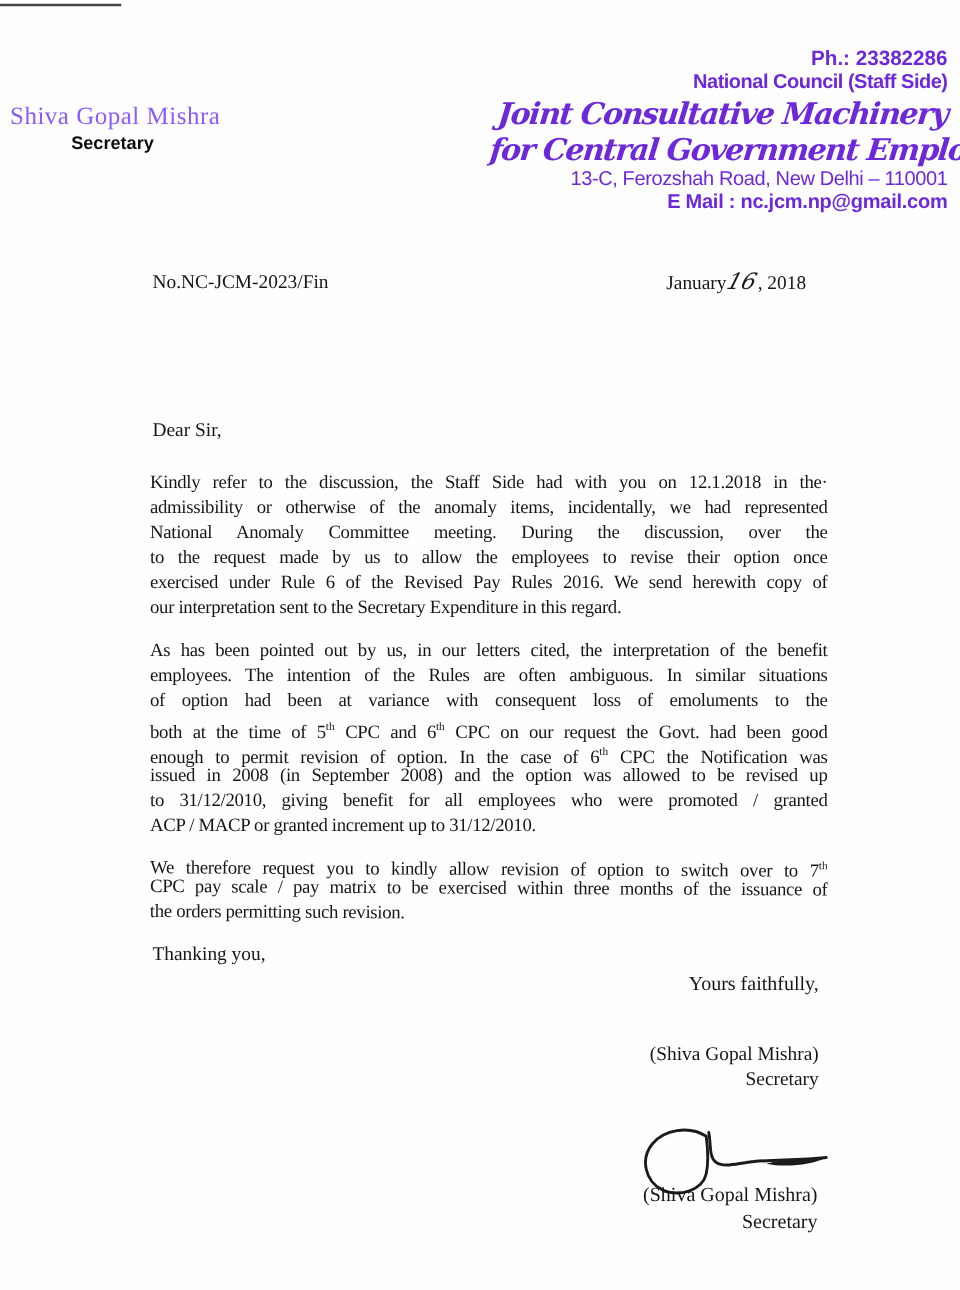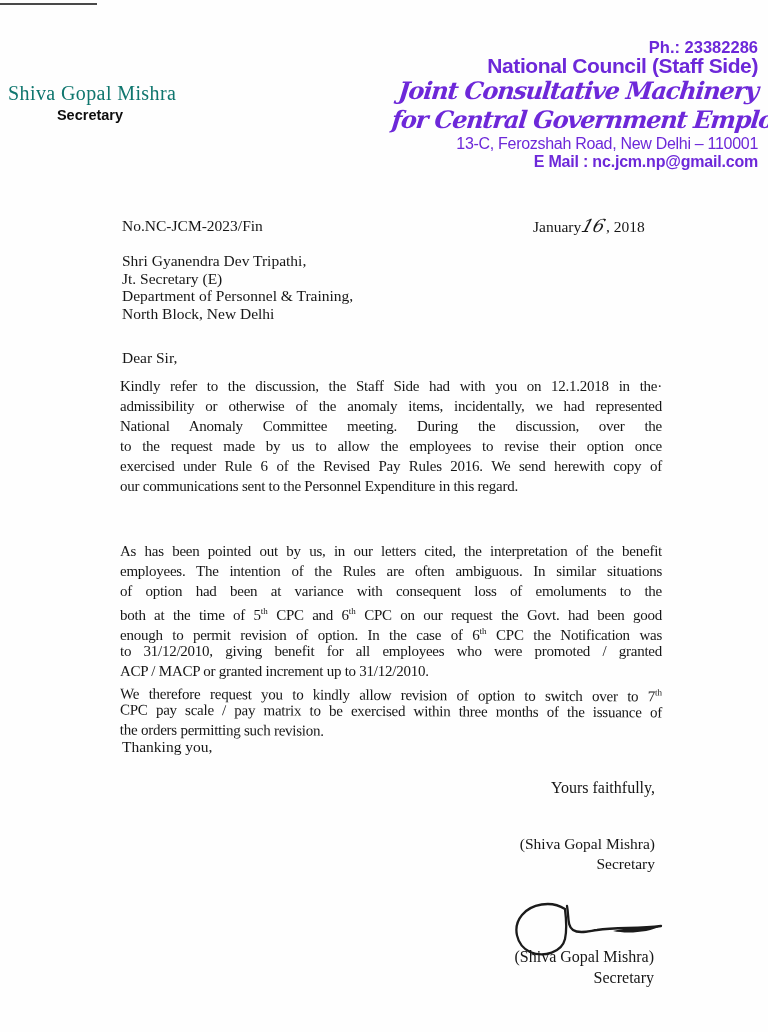--- a/index.html
+++ b/index.html
@@ -5,45 +5,45 @@
   html,body{margin:0;padding:0;background:#e8e8e8;}
   .page{
     position:relative;width:768px;height:1032px;margin:0 auto;
     background:#fefefe;overflow:hidden;
     font-family:"Liberation Serif",serif;color:#161616;
   }
   .artifact-line{position:absolute;top:3px;left:0;width:97px;height:2px;background:#1c1c1c;opacity:.8;}
 
   
   .lh-left{position:absolute;left:8px;top:82px;width:164px;text-align:center;}
-  .lh-left .name{font-size:20px;letter-spacing:.4px;color:#0f766e;white-space:nowrap;}
+  .lh-left .name{font-size:20px;letter-spacing:.4px;color:#8b5cf6;white-space:nowrap;}
   .lh-left .title{font-family:"Liberation Sans",sans-serif;font-weight:700;font-size:14.5px;margin-top:2px;color:#0d0d0d;}
 
   .lh-right{position:absolute;left:392px;top:38px;width:366px;text-align:right;color:#6d28d9;}
   .lh-right .phone{font-family:"Liberation Sans",sans-serif;font-weight:700;font-size:16.5px;line-height:18px;}
-  .lh-right .council{font-family:"Liberation Sans",sans-serif;font-weight:700;font-size:21px;letter-spacing:-.4px;line-height:20px;}
+  .lh-right .council{font-family:"Liberation Sans",sans-serif;font-weight:700;font-size:16px;letter-spacing:-.4px;line-height:20px;}
   .lh-right .script{font-family:"DejaVu Serif",serif;font-style:italic;font-weight:700;font-size:24px;line-height:29px;letter-spacing:-1.2px;transform:skewX(-6deg);white-space:nowrap;}
   .lh-right .addr{font-family:"Liberation Sans",sans-serif;font-weight:400;font-size:16px;letter-spacing:-.3px;line-height:18px;margin-top:1px;}
   .lh-right .email{font-family:"Liberation Sans",sans-serif;font-weight:700;font-size:16px;letter-spacing:-.2px;line-height:18px;}
 
   
   .refline{position:absolute;left:122px;top:217px;font-size:15.5px;white-space:nowrap;}
   .dateline{position:absolute;left:533px;top:215px;font-size:15.5px;white-space:nowrap;}
   .hand{display:inline-block;font-family:"DejaVu Serif",serif;font-style:italic;font-size:18px;transform:skewX(-16deg);margin:0 1px;color:#1a1a1a;}
 
   .recipient{position:absolute;left:122px;top:252px;font-size:15.5px;line-height:17.5px;}
-  .salutation{position:absolute;left:122px;top:349px;font-size:15.5px;text-align:center;}
+  .salutation{position:absolute;left:122px;top:336px;font-size:15.5px;text-align:center;}
 
   .para{position:absolute;left:120px;width:542px;font-size:15px;line-height:20px;letter-spacing:-.25px;}
-  .p1{top:376px;} .p2{top:511px;margin-top:30px;} .p3{top:681px;transform:rotate(.3deg);}
+  .p1{top:376px;} .p2{top:511px;} .p3{top:681px;transform:rotate(.3deg);}
   .jline{text-align:justify;text-align-last:justify;height:20px;white-space:nowrap;}
   .jline.jlast{text-align-last:left;}
   .jline sup{font-size:60%;letter-spacing:0;}
 
-  .thanking{position:absolute;left:122px;top:738px;font-size:15.5px;}
+  .thanking{position:absolute;left:122px;top:755px;font-size:15.5px;}
   .faithfully{position:absolute;right:113px;top:779px;font-size:16px;}
   .sigblock1{position:absolute;right:113px;top:834px;font-size:15.5px;line-height:20px;text-align:right;}
   .copyline{position:absolute;left:114px;top:887px;font-size:15.5px;letter-spacing:-.2px;white-space:nowrap;}
   .signature{position:absolute;left:513px;top:902px;width:175px;height:60px;}
   .sigblock2{position:absolute;right:114px;top:946px;font-size:16px;line-height:21px;text-align:right;}
 </style>
 </head>
 <body>
 
 <div class="page">
@@ -59,43 +59,38 @@
     <div class="council">National Council (Staff Side)</div>
     <div class="script">Joint Consultative Machinery</div>
     <div class="script">for Central Government Employees</div>
     <div class="addr">13-C, Ferozshah Road, New Delhi – 110001</div>
     <div class="email">E Mail : nc.jcm.np@gmail.com</div>
   </div>
 
   <div class="refline">No.NC-JCM-2023/Fin</div>
   <div class="dateline"><span>January</span><span class="hand">16</span><span>, 2018</span></div>
 
-  <div class="recipient">
-      <div>Shri Gyanendra Dev Tripathi,</div>
-      <div>Jt. Secretary (E)</div>
-      <div>Department of Personnel &amp; Training,</div>
-      <div>North Block, New Delhi</div>
-    </div>
 
   <div class="salutation">Dear Sir,</div>
 
   <div class="para p1">
       <div class="jline">Kindly refer to the discussion, the Staff Side had with you on 12.1.2018 in the·</div>
       <div class="jline">admissibility or otherwise of the anomaly items,  incidentally, we had represented</div>
       <div class="jline">National Anomaly Committee meeting. During the discussion, over the</div>
       <div class="jline">to the request made by us to allow the employees to revise their option once</div>
       <div class="jline">exercised under Rule 6 of the Revised Pay Rules 2016. We send herewith copy of</div>
-      <div class="jline jlast">our communications sent to the Personnel Expenditure in this regard.</div>
+      <div class="jline jlast">our interpretation sent to the Secretary Expenditure in this regard.</div>
     </div>
   <div class="para p2">
       <div class="jline">As has been pointed out by us, in our letters cited, the interpretation of the benefit</div>
       <div class="jline">employees.  The  intention of the Rules are often ambiguous. In similar situations</div>
       <div class="jline">of option had been at variance with consequent loss of emoluments to the</div>
       <div class="jline">both at the time of 5<sup>th</sup> CPC and 6<sup>th</sup> CPC on our request the Govt. had been good</div>
       <div class="jline">enough to permit revision of option. In the case of 6<sup>th</sup> CPC the Notification was</div>
+      <div class="jline">issued in 2008 (in September 2008) and  the option was allowed to be revised up</div>
       <div class="jline">to 31/12/2010, giving benefit for all employees who were promoted / granted</div>
       <div class="jline jlast">ACP / MACP or granted increment up to 31/12/2010.</div>
     </div>
   <div class="para p3">
       <div class="jline">We therefore request you to kindly allow revision of option to switch over to 7<sup>th</sup></div>
       <div class="jline">CPC pay scale / pay matrix to be exercised within three months of the issuance of</div>
       <div class="jline jlast">the orders permitting such revision.</div>
     </div>
 
   <div class="thanking">Thanking you,</div>

